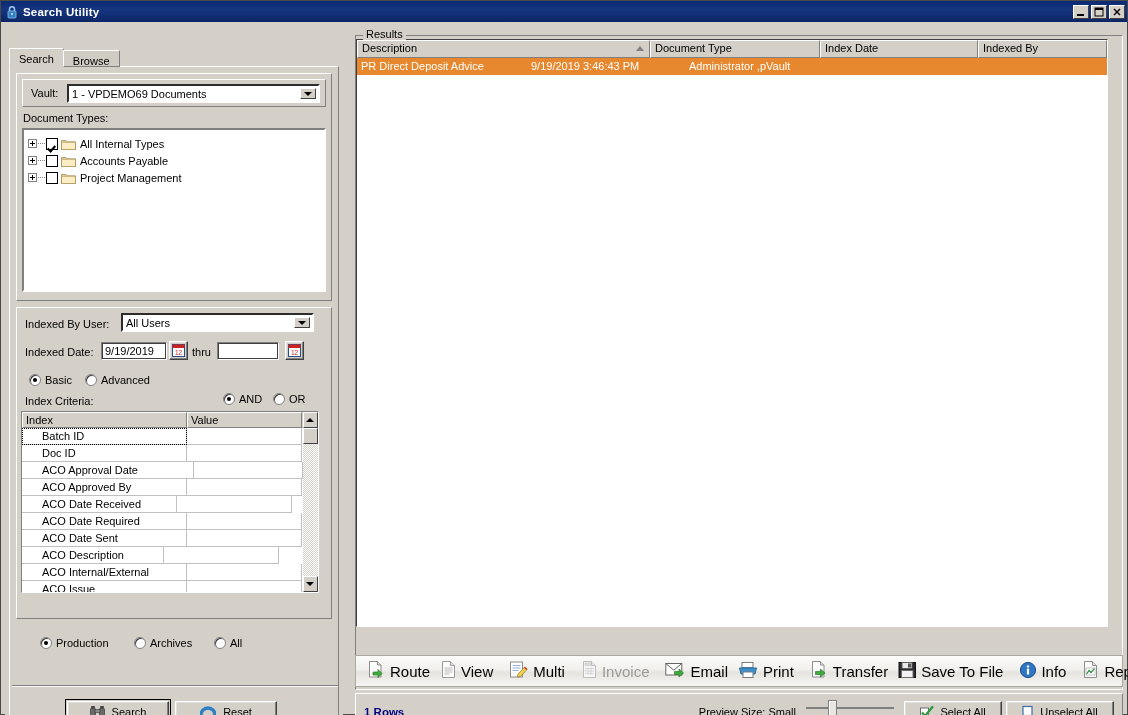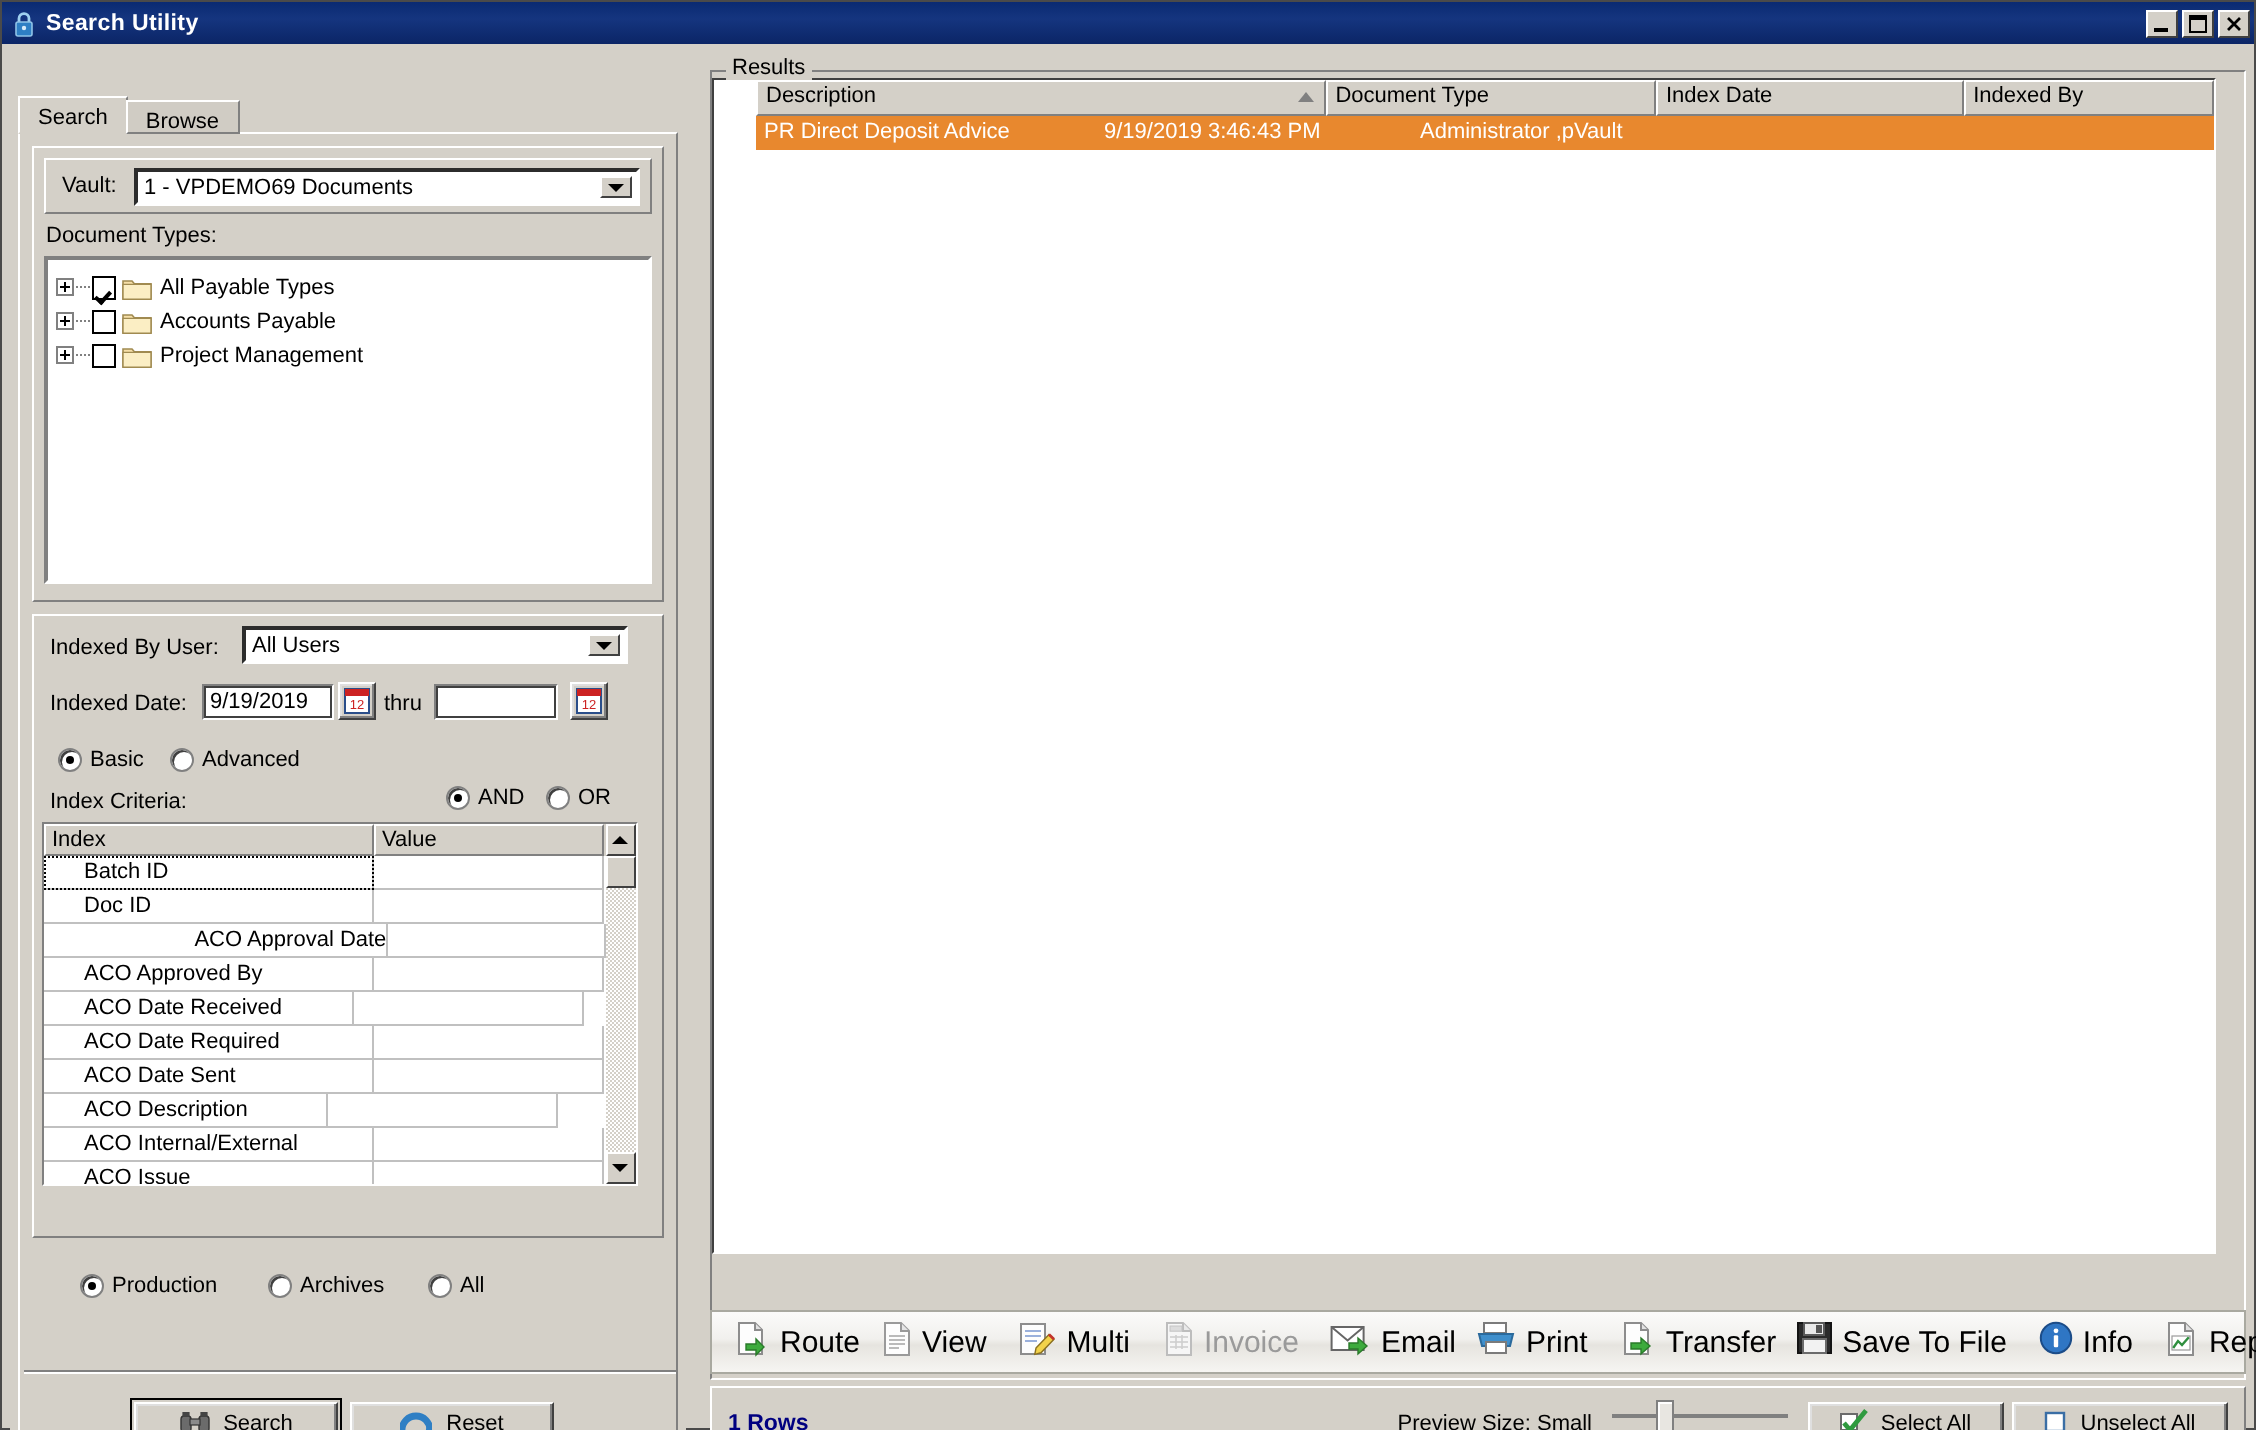--- a/index.html
+++ b/index.html
@@ -304,21 +304,20 @@
     z-index: 3;
   }
   .list-wrap {
     position: absolute;
     left: 7px; top: 14px;
     width: 752px; height: 588px;
     background: #ffffff;
     border: 1px solid;
     border-color: #404040 #ffffff #ffffff #404040;
     overflow: hidden;
-    padding-left: 21px;
   }
   .list-header { display: flex; height: 18px; background: #d4d0c8; }
   .list-header .hcell {
     border: 1px solid;
     border-color: #ffffff #808080 #808080 #ffffff;
     border-left-color: #ffffff;
     font-size: 11px;
     line-height: 15px;
     padding-left: 4px;
     position: relative;
@@ -466,21 +465,21 @@
               <div class="tree-row">
                 <span class="expander"></span>
                 <span class="dots"></span>
                 <span class="chk on"></span>
                 <span class="folder">
                   <svg width="15" height="12" viewBox="0 0 15 12">
                     <path d="M0.5 2.5 h4.5 l1.2 1.4 h8.3 v7.6 h-14 z" fill="#f6dfa8" stroke="#a08a50" stroke-width="0.8"></path>
                     <path d="M0.5 4.2 h14 v7.4 h-14 z" fill="#fbeec4" stroke="#a08a50" stroke-width="0.7"></path>
                   </svg>
                 </span>
-                <span>All Payable Types</span>
+                <span>All Internal Types</span>
               </div>
               <div class="tree-row">
                 <span class="expander"></span>
                 <span class="dots"></span>
                 <span class="chk"></span>
                 <span class="folder">
                   <svg width="15" height="12" viewBox="0 0 15 12">
                     <path d="M0.5 2.5 h4.5 l1.2 1.4 h8.3 v7.6 h-14 z" fill="#f6dfa8" stroke="#a08a50" stroke-width="0.8"></path>
                     <path d="M0.5 4.2 h14 v7.4 h-14 z" fill="#fbeec4" stroke="#a08a50" stroke-width="0.7"></path>
                   </svg>
@@ -564,21 +563,21 @@
               <div>
                 <div class="grid-row">
                   <div class="cell sel" style="width:165px;">Batch ID</div>
                   <div class="cell" style="width:115px;"></div>
                 </div>
                 <div class="grid-row">
                   <div class="cell" style="width:165px;">Doc ID</div>
                   <div class="cell" style="width:115px;"></div>
                 </div>
                 <div class="grid-row">
-                  <div class="cell" style="width:183px;text-align:right;">ACO Approval Date</div>
+                  <div class="cell" style="width:183px;">ACO Approval Date</div>
                   <div class="cell" style="width:115px;"></div>
                 </div>
                 <div class="grid-row">
                   <div class="cell" style="width:165px;">ACO Approved By</div>
                   <div class="cell" style="width:115px;"></div>
                 </div>
                 <div class="grid-row">
                   <div class="cell" style="width:155px;">ACO Date Received</div>
                   <div class="cell" style="width:115px;"></div>
                 </div>

